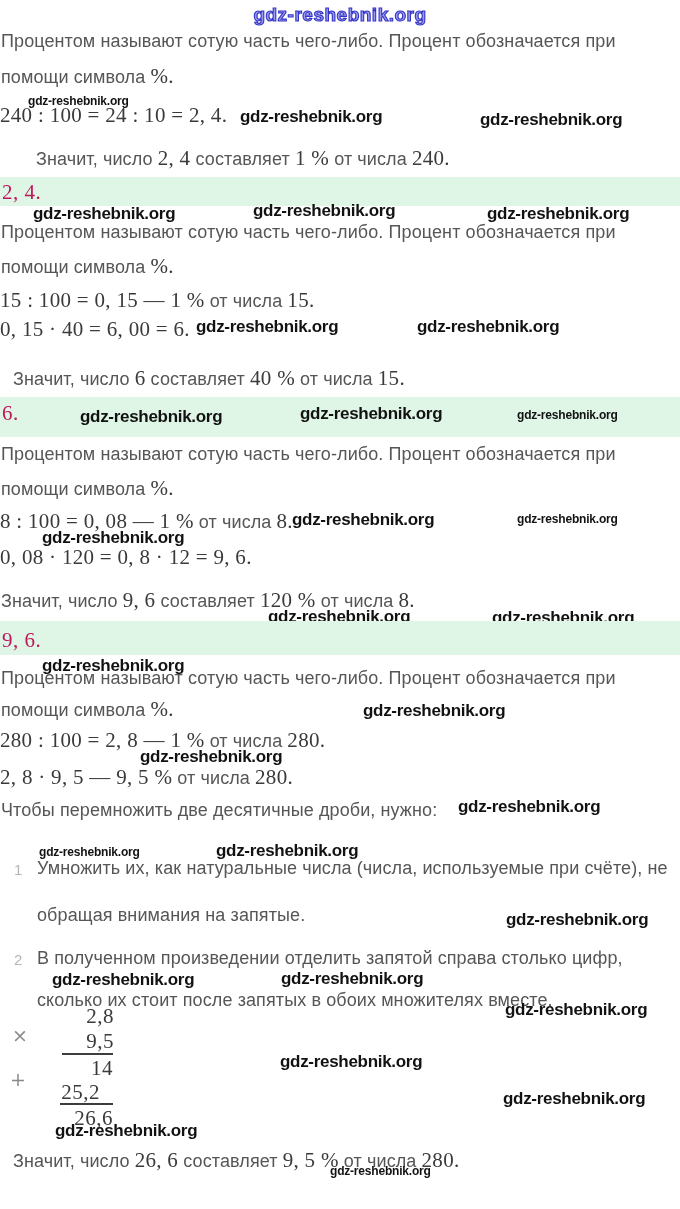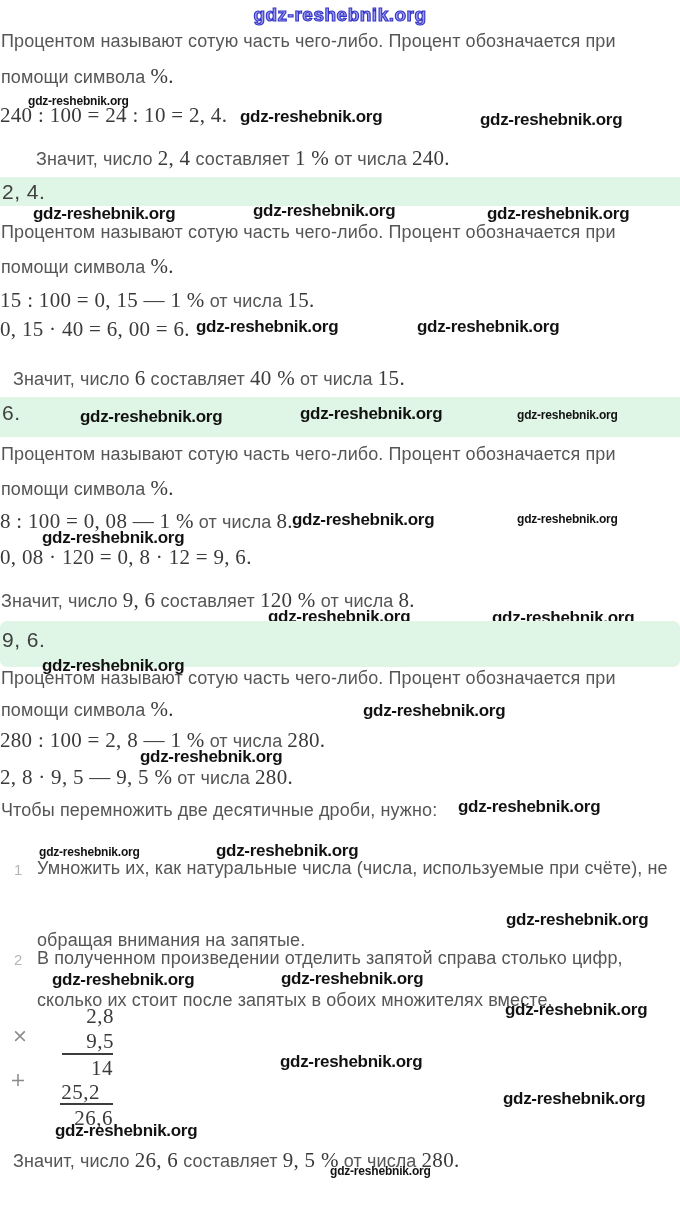--- a/index.html
+++ b/index.html
@@ -11,21 +11,21 @@
   
   .math{font-family:"Liberation Serif","DejaVu Serif",serif;font-size:21px;color:#3a3a3a;letter-spacing:0.3px;}
   .mathline{line-height:22px;}
   
   .wm{font-family:"Liberation Sans",sans-serif;font-weight:700;font-size:17px;color:#121212;letter-spacing:-0.3px;}
   .wm-sm{font-family:"Liberation Sans",sans-serif;font-weight:700;font-size:12px;color:#121212;letter-spacing:-0.2px;}
   .wm-blue{left:0;top:4px;width:680px;text-align:center;font-weight:700;font-size:19px;
            color:#9a9ae8;-webkit-text-stroke:1.1px #3232c8;letter-spacing:0.5px;}
   
   .bar{left:0;width:680px;background:#dff5e5;}
-  .answer{font-family:Liberation Sans, sans-serif;font-size:21px;color:#404040;letter-spacing:0.5px;}
+  .answer{font-family:Liberation Serif, serif;font-size:21px;color:#be185d;letter-spacing:0.5px;}
   
   .rulenum{font-size:15px;color:#b5b5b5;}
   
   .mrow{font-family:"Liberation Serif","DejaVu Serif",serif;font-size:21px;color:#3a3a3a;text-align:right;letter-spacing:0.5px;}
   .mop{font-family:"DejaVu Serif",serif;font-size:19px;color:#8a8a8a;}
   .overline{border-top:2px solid #3d3d3d;padding-top:1px;}
 </style>
 </head>
 <body>
 
@@ -80,21 +80,21 @@
   </div>
   <div class="abs wm" style="left:292px;top:510px;">gdz-reshebnik.org</div>
   <div class="abs wm-sm" style="left:517px;top:512px;">gdz-reshebnik.org</div>
   <div class="abs wm" style="left:42px;top:528px;">gdz-reshebnik.org</div>
   <div class="abs math mathline" style="left:0px;top:546px;">0, 08 · 120 = 0, 8 · 12 = 9, 6.</div>
   <div class="abs" style="left:1px;top:588px;">
     <span class="sans">Значит, число </span><span class="math">9, 6</span><span class="sans"> составляет </span><span class="math">120 %</span><span class="sans"> от числа </span><span class="math">8.</span>
   </div>
   <div class="abs wm" style="left:268px;top:607px;">gdz-reshebnik.org</div>
   <div class="abs wm" style="left:492px;top:608px;">gdz-reshebnik.org</div>
-  <div class="abs bar" style="top:621px;height:46px;border-radius:7px;">
+  <div class="abs bar" style="top:621px;height:34px;">
     <span class="abs answer" style="left:2px;top:7px;">9, 6.</span>
   </div>
   <div class="abs wm" style="left:42px;top:656px;">gdz-reshebnik.org</div>
 
   <div class="abs sans" style="left:1px;top:668px;">Процентом называют сотую часть чего-либо. Процент обозначается при</div>
   <div class="abs" style="left:1px;top:697px;">
     <span class="sans">помощи символа </span><span class="math">%.</span>
   </div>
   <div class="abs wm" style="left:363px;top:701px;">gdz-reshebnik.org</div>
   <div class="abs mathline" style="left:0px;top:729px;">
@@ -105,21 +105,21 @@
     <span class="math">2, 8 · 9, 5  — 9, 5 %</span><span class="sans"> от числа </span><span class="math">280.</span>
   </div>
   <div class="abs sans" style="left:1px;top:800px;">Чтобы перемножить две десятичные дроби, нужно:</div>
   <div class="abs wm" style="left:458px;top:797px;">gdz-reshebnik.org</div>
 
   <div class="abs wm-sm" style="left:39px;top:845px;">gdz-reshebnik.org</div>
   <div class="abs wm" style="left:216px;top:841px;">gdz-reshebnik.org</div>
 
   <div class="abs rulenum" style="left:14px;top:861px;">1</div>
   <div class="abs sans" style="left:37px;top:858px;">Умножить их, как натуральные числа (числа, используемые при счёте), не</div>
-  <div class="abs sans" style="left:37px;top:905px;margin-top:25px;">обращая внимания на запятые.</div>
+  <div class="abs sans" style="left:37px;top:905px;">обращая внимания на запятые.</div>
   <div class="abs wm" style="left:506px;top:910px;">gdz-reshebnik.org</div>
 
   <div class="abs rulenum" style="left:14px;top:951px;">2</div>
   <div class="abs sans" style="left:37px;top:948px;">В полученном произведении отделить запятой справа столько цифр,</div>
   <div class="abs wm" style="left:52px;top:970px;">gdz-reshebnik.org</div>
   <div class="abs wm" style="left:281px;top:969px;">gdz-reshebnik.org</div>
   <div class="abs sans" style="left:37px;top:990px;">сколько их стоит после запятых в обоих множителях вместе.</div>
   <div class="abs wm" style="left:505px;top:1000px;">gdz-reshebnik.org</div>
 
   <div class="abs mop" style="left:12px;top:1024px;">×</div>

